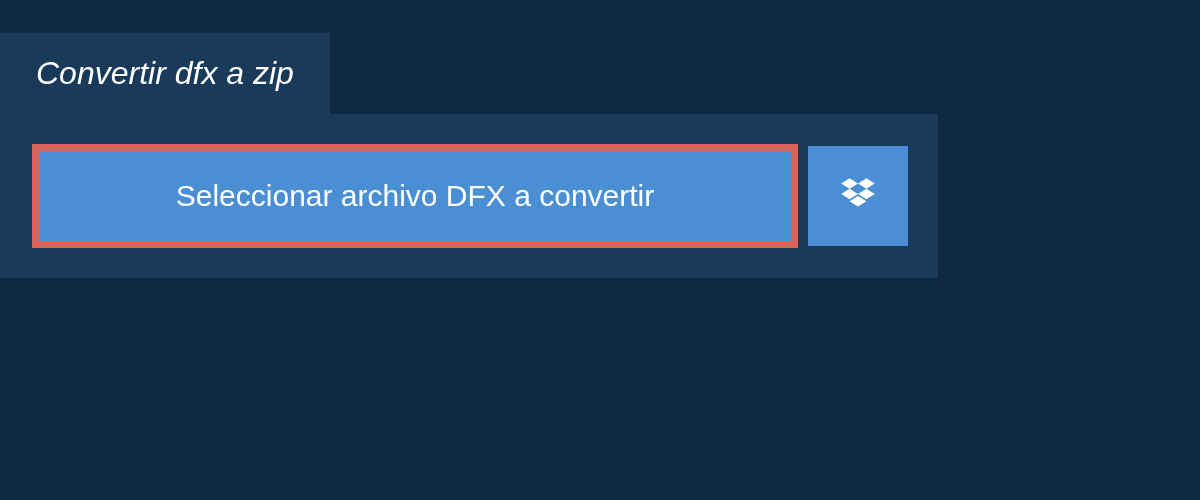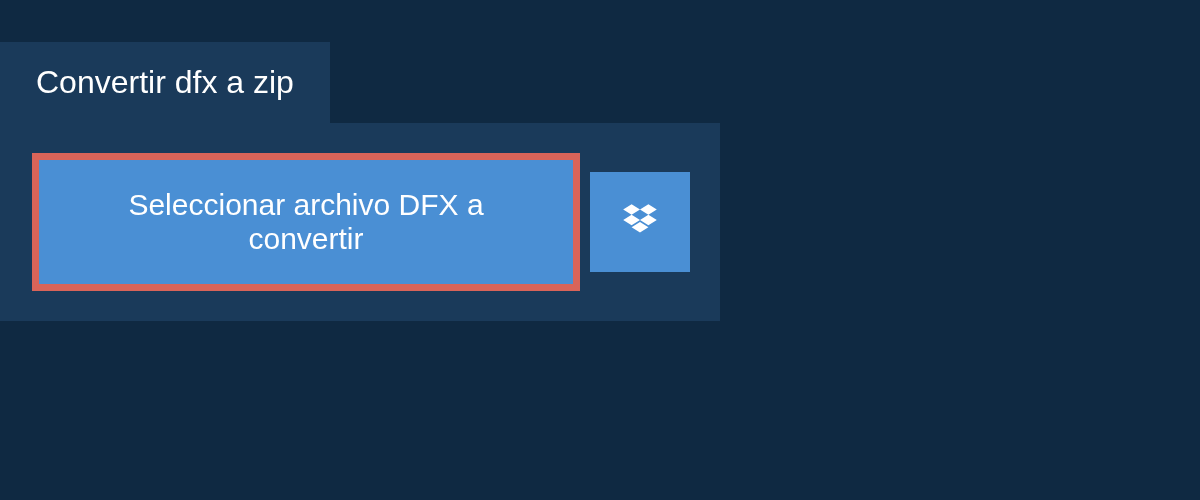--- a/index.html
+++ b/index.html
@@ -14,31 +14,32 @@
       font-family: -apple-system, BlinkMacSystemFont, 'Segoe UI', Arial, sans-serif;
       overflow: hidden;
     }
     .page-title-tab {
       background: #1a3a5a;
       color: #ffffff;
       font-size: 32px;
       font-weight: 300;
       padding: 22px 36px;
       display: inline-block;
-      margin-top: 42px;
+      margin-top: 33px;
       margin-left: 0;
+      font-style: italic;
     }
     .upload-panel {
       background: #1a3a5a;
       margin: 0;
       padding: 30px 30px 30px 32px;
       display: flex;
       align-items: center;
       gap: 10px;
-      width: 720px;
+      width: 938px;
     }
     .select-file-button {
       background: #4a8fd4;
       border: 7px solid #d96459;
       color: #ffffff;
       font-size: 30px;
       font-weight: 300;
       padding: 28px 40px;
       cursor: pointer;
       text-align: center;

